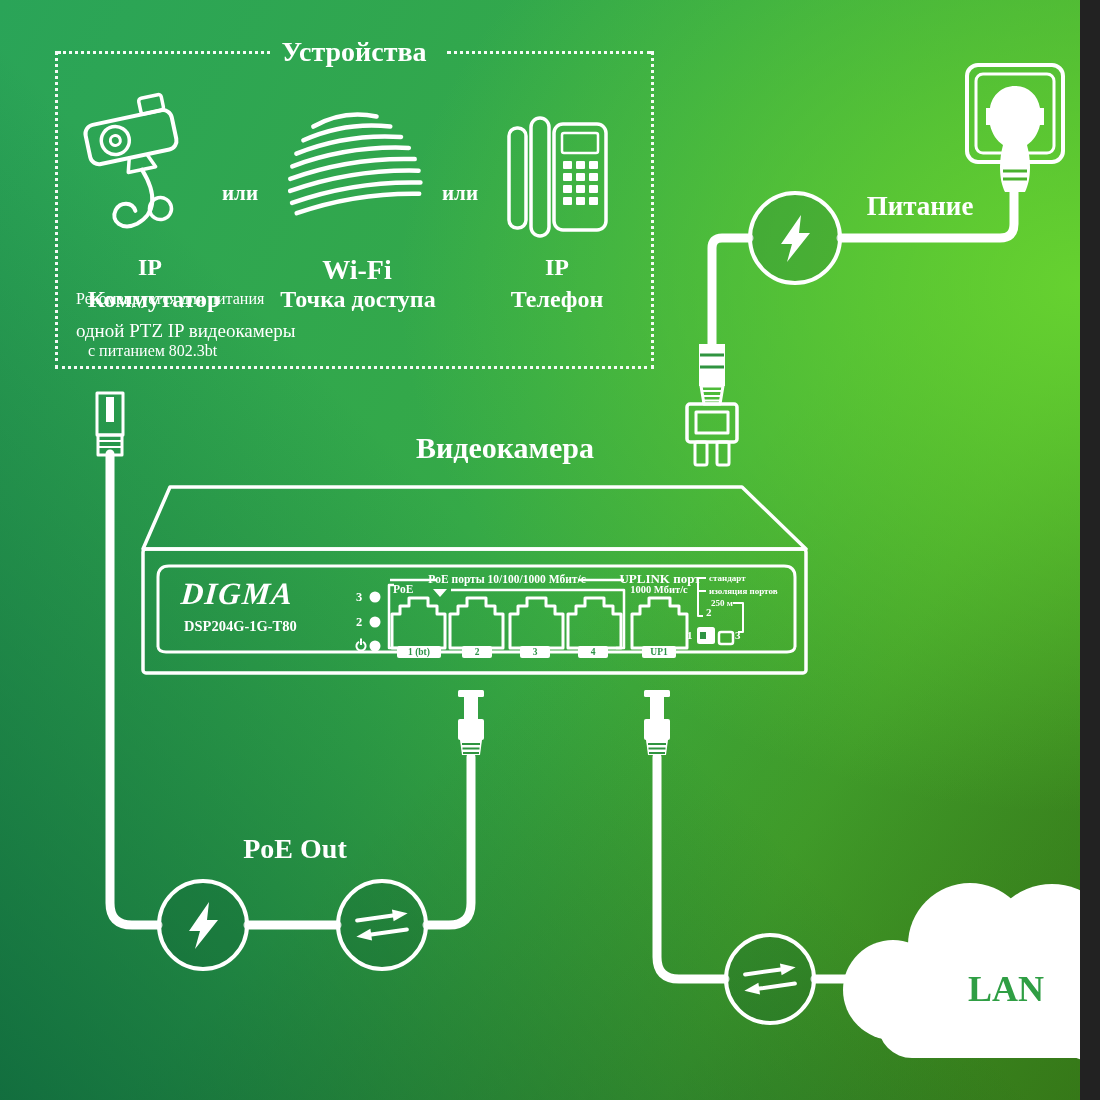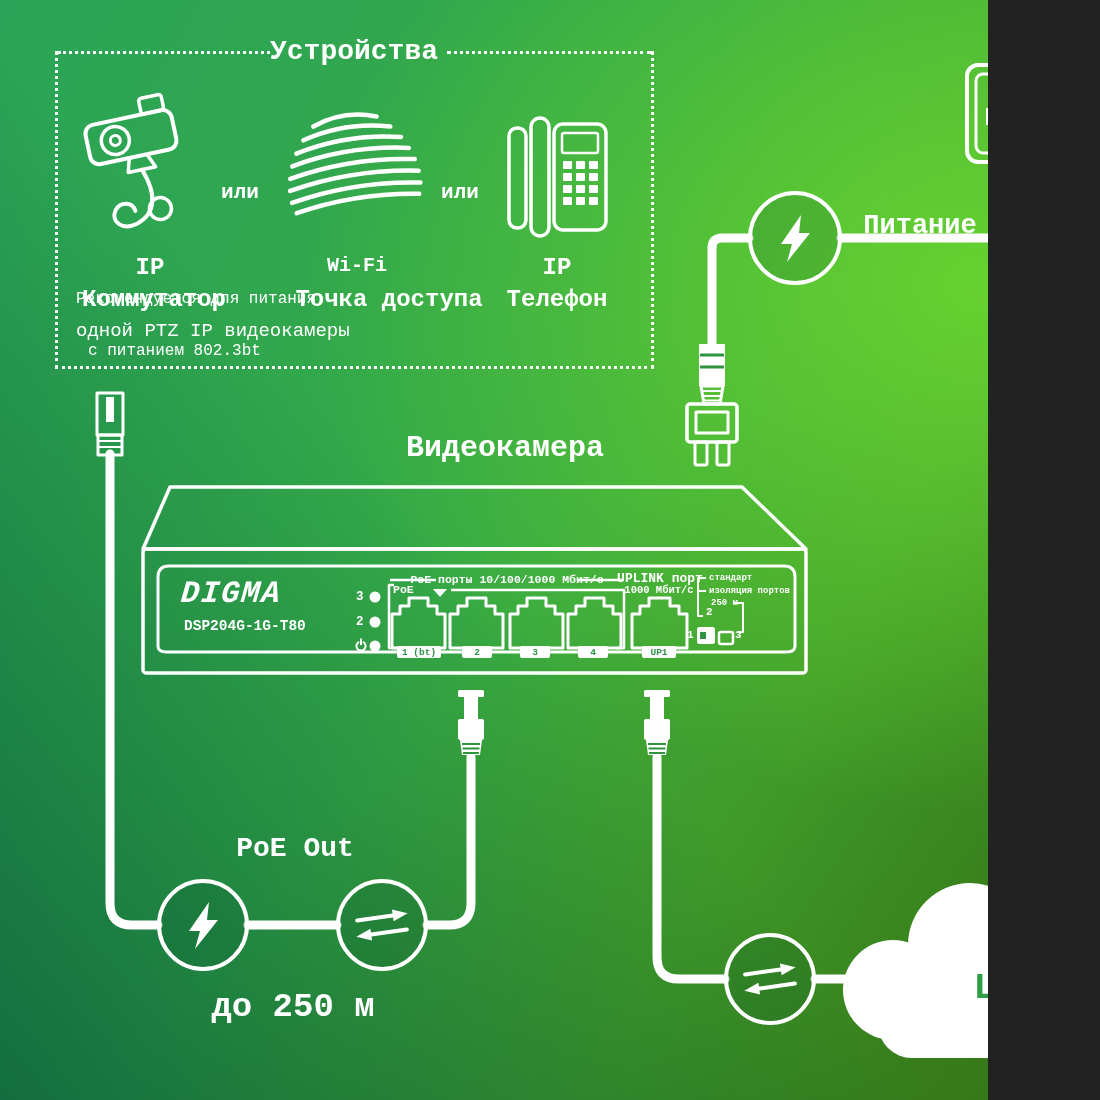--- a/index.html
+++ b/index.html
@@ -1,18 +1,18 @@
 <!DOCTYPE html>
 <html><head>
 <meta charset="utf-8">
 <style>
   html,body{margin:0;padding:0;background:#222;}
   .stage{
-    position:relative;width:988px;height:1100px;overflow:hidden;
-    font-family:Liberation Mono, monospace;
+    position:relative;width:1080px;height:1100px;overflow:hidden;
+    font-family:Liberation Serif, serif;
     background:
       radial-gradient(1100px 850px at 100% 26%, rgba(104,212,48,0.95) 0%, rgba(104,212,48,0) 62%),
       linear-gradient(to top right, rgba(6,88,58,0.72) 0%, rgba(6,88,58,0) 48%),
       linear-gradient(to bottom right, rgba(46,102,16,0) 55%, rgba(46,102,16,0.55) 100%),
       linear-gradient(118deg,#2aa458 0%,#35a947 45%,#45ab31 75%,#3f8f22 100%);
   }
   svg.art{position:absolute;left:0;top:0;z-index:1;}
   .ol2{stroke:#fff;stroke-width:2;fill:none;stroke-linejoin:round}
   .ol25{stroke:#fff;stroke-width:2.5;fill:none;stroke-linejoin:round}
   .ol3{stroke:#fff;stroke-width:3;fill:none;stroke-linejoin:round}
@@ -218,30 +218,30 @@
     <div class="bseg l"></div>
     <div class="bseg r"></div>
   </div>
 
   <div class="t ctr" style="left:354px;top:36px;font-size:28px;">Устройства</div>
   <div class="t ctr" style="left:240px;top:181px;font-size:21px;">или</div>
   <div class="t ctr" style="left:460px;top:181px;font-size:21px;">или</div>
 
   <div class="t ctr" style="left:150px;top:254px;font-size:24px;">IP</div>
   <div class="t ctr" style="left:154px;top:286px;font-size:24px;">Коммутатор</div>
-  <div class="t ctr" style="left:357px;top:254px;font-size:20px;">Wi-Fi</div>
-  <div class="t ctr" style="left:358px;top:286px;font-size:24px;margin-left:31px;">Точка доступа</div>
+  <div class="t ctr" style="left:357px;top:254px;font-size:28px;">Wi-Fi</div>
+  <div class="t ctr" style="left:358px;top:286px;font-size:24px;">Точка доступа</div>
   <div class="t ctr" style="left:557px;top:254px;font-size:24px;">IP</div>
   <div class="t ctr" style="left:557px;top:286px;font-size:24px;">Телефон</div>
 
   <div class="t" style="left:76px;top:290px;font-size:16px;font-weight:400;">Рекомендуется для питания</div>
   <div class="t" style="left:76px;top:320px;font-size:19px;font-weight:400;">одной PTZ IP видеокамеры</div>
   <div class="t" style="left:88px;top:342px;font-size:16px;font-weight:400;">с питанием 802.3bt</div>
 
-  <div class="t ctr" style="left:920px;top:211px;font-size:27px;">Питание</div>
+  <div class="t ctr" style="left:920px;top:191px;font-size:27px;">Питание</div>
   <div class="t ctr" style="left:505px;top:431px;font-size:30px;">Видеокамера</div>
 
   <div class="t" style="left:181px;top:576px;font-size:31px;font-style:italic;letter-spacing:1.5px;transform:skewX(-5deg);">DIGMA</div>
   <div class="t" style="left:184px;top:618px;font-size:14.5px;">DSP204G-1G-T80</div>
 
   <div class="t" style="left:356px;top:590px;font-size:12.5px;">3</div>
   <div class="t" style="left:356px;top:615px;font-size:12.5px;">2</div>
 
   <div class="t" style="left:393px;top:583px;font-size:11.5px;text-align:right;">PoE</div>
   <div class="t ctr" style="left:507px;top:573px;font-size:11.5px;">PoE порты 10/100/1000 Мбит/с</div>
@@ -255,16 +255,15 @@
   <div class="t ctr greenlbl" style="left:659px;top:647px;font-size:9.5px;">UP1</div>
 
   <div class="t" style="left:709px;top:573px;font-size:9px;">стандарт</div>
   <div class="t" style="left:709px;top:586px;font-size:9px;">изоляция портов</div>
   <div class="t" style="left:711px;top:598px;font-size:9px;">250 м</div>
   <div class="t" style="left:687px;top:629px;font-size:11px;">1</div>
   <div class="t" style="left:706px;top:606px;font-size:11px;">2</div>
   <div class="t" style="left:735px;top:629px;font-size:11px;">3</div>
 
   <div class="t ctr" style="left:295px;top:833px;font-size:28px;">PoE Out</div>
-  <div class="t ctr" style="left:293px;top:988px;font-size:34px;">до 250 м</div>
   <div class="t ctr" style="left:1006px;top:968px;font-size:36px;color:#2f9e44;">LAN</div>
 
 </div>
 
 </body></html>

